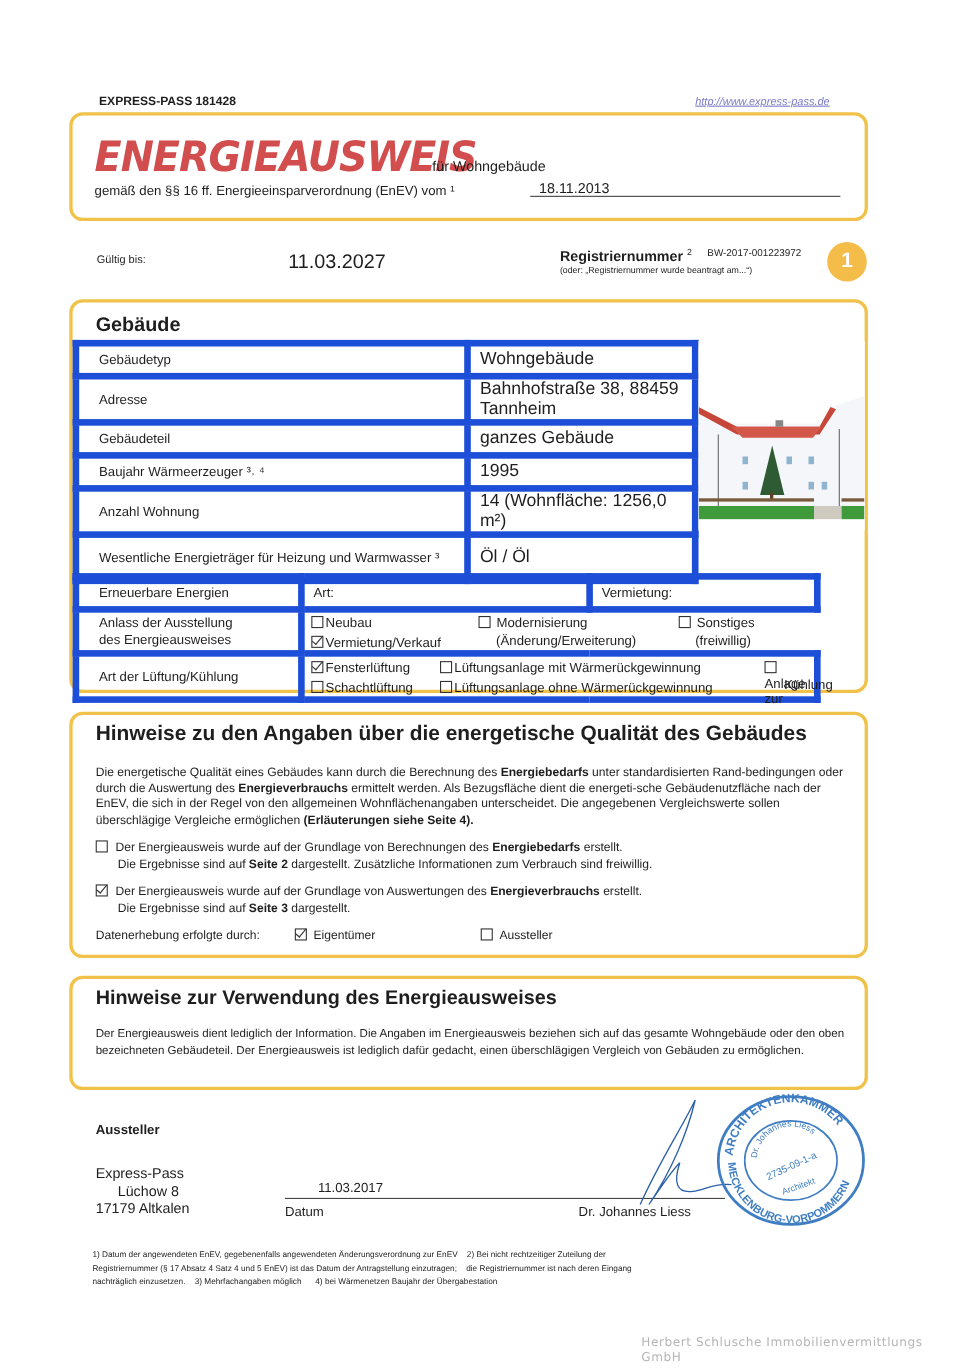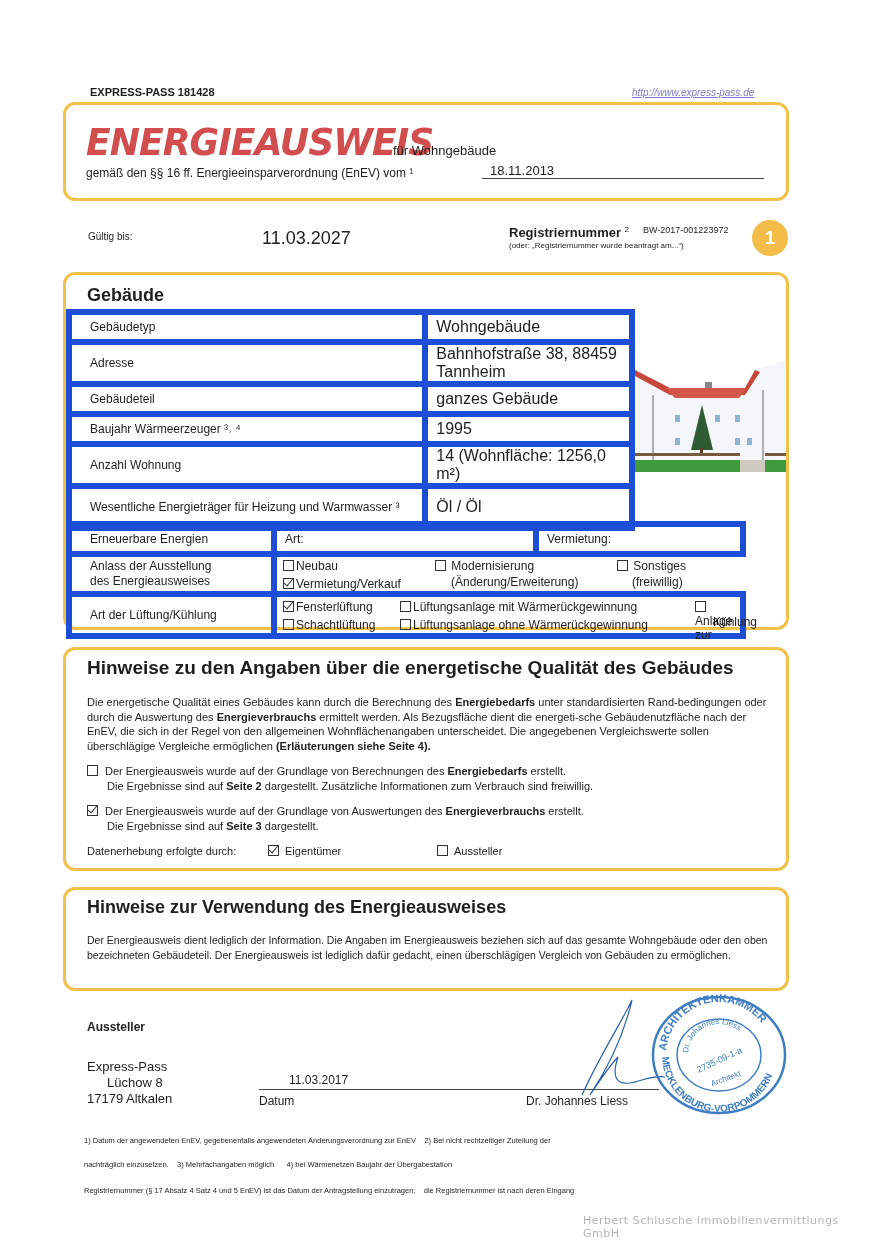--- a/index.html
+++ b/index.html
@@ -190,16 +190,16 @@
   <ellipse cx="71" cy="62" rx="66" ry="58" fill="none" stroke="#3f7ec2" stroke-width="2.5"></ellipse>
   <ellipse cx="71" cy="62" rx="42" ry="36" fill="none" stroke="#3f7ec2" stroke-width="1.5"></ellipse>
   <text font-size="11" fill="#3f7ec2" font-weight="bold" font-family="Liberation Sans, sans-serif"><textPath href="#stampTop" startOffset="4" id="stamp-top-text">ARCHITEKTENKAMMER</textPath></text>
   <text font-size="10" fill="#3f7ec2" font-weight="bold" font-family="Liberation Sans, sans-serif"><textPath href="#stampBot" startOffset="2" id="stamp-bottom-text">MECKLENBURG-VORPOMMERN</textPath></text>
   <text font-size="8" fill="#3f7ec2" font-family="Liberation Sans, sans-serif"><textPath href="#stampInner" startOffset="2" id="stamp-inner-name">Dr. Johannes Liess</textPath></text>
   <text x="71" y="70" text-anchor="middle" font-size="9" fill="#3f7ec2" font-family="Liberation Sans, sans-serif" transform="rotate(-25 71 66)">2735-09-1-a</text>
   <text x="78" y="88" text-anchor="middle" font-size="8" fill="#3f7ec2" font-family="Liberation Sans, sans-serif" transform="rotate(-20 78 86)">Architekt</text>
 </svg>
 
 <div class="foot" style="left:84px;top:1135px;white-space:pre;">1) Datum der angewendeten EnEV, gegebenenfalls angewendeten Änderungsverordnung zur EnEV    2) Bei nicht rechtzeitiger Zuteilung der</div>
-<div class="foot" style="left:84px;top:1185px;white-space:pre;">Registriernummer (§ 17 Absatz 4 Satz 4 und 5 EnEV) ist das Datum der Antragstellung einzutragen;    die Registriernummer ist nach deren Eingang</div>
+<div class="foot" style="left:84px;top:1147px;white-space:pre;">Registriernummer (§ 17 Absatz 4 Satz 4 und 5 EnEV) ist das Datum der Antragstellung einzutragen;    die Registriernummer ist nach deren Eingang</div>
 <div class="foot" style="left:84px;top:1159px;white-space:pre;">nachträglich einzusetzen.    3) Mehrfachangaben möglich      4) bei Wärmenetzen Baujahr der Übergabestation</div>
 
 <div class="watermark">Herbert Schlusche Immobilienvermittlungs GmbH</div>
 
 </body></html>

